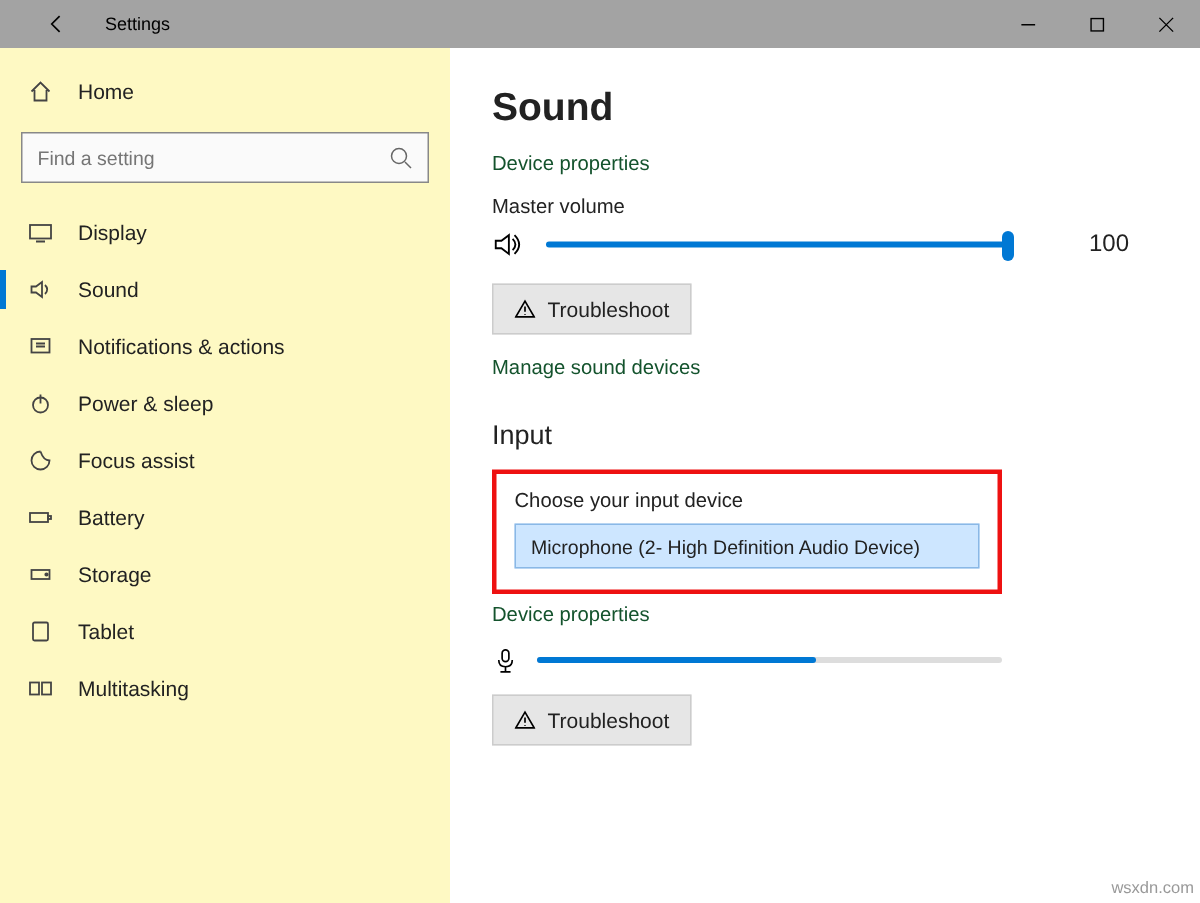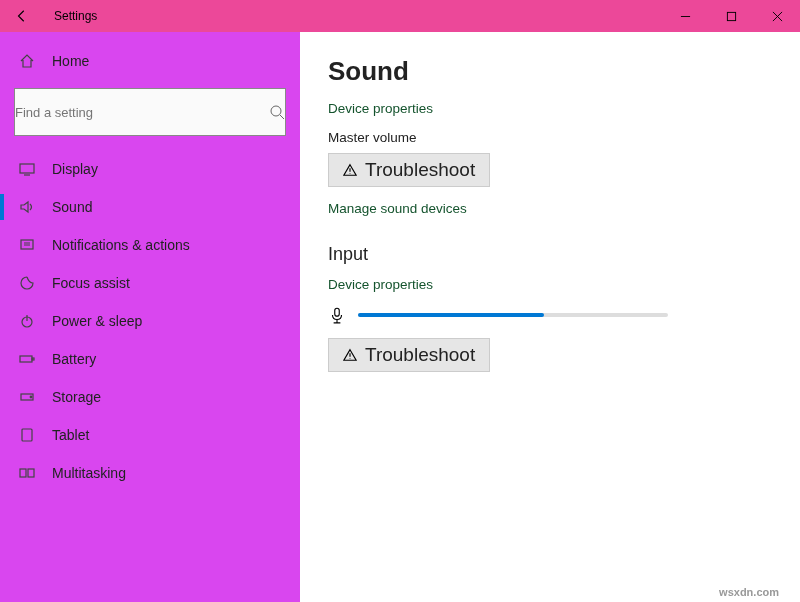--- a/index.html
+++ b/index.html
@@ -1,53 +1,53 @@
 <!DOCTYPE html>
 <html><head>
 <meta charset="utf-8">
 <style>
 * { margin: 0; padding: 0; box-sizing: border-box; font-family: "Segoe UI", sans-serif; }
 html, body { width: 800px; height: 602px; overflow: hidden; background: #fff; }
 .window { display: flex; flex-direction: column; width: 100%; height: 100%; }
-.titlebar { height: 32px; display: flex; align-items: center; background: #ec4899; position: relative; }
+.titlebar { height: 32px; display: flex; align-items: center; background: #a3a3a3; position: relative; padding-left: 16px; }
 .back-btn { width: 44px; height: 32px; display: flex; align-items: center; justify-content: center; }
 .title-txt { font-size: 12px; margin-left: 10px; color: #000; }
 .win-controls { position: absolute; right: 0; top: 0; display: flex; }
 .win-btn { width: 46px; height: 32px; display: flex; align-items: center; justify-content: center; }
 .body { display: flex; flex: 1; min-height: 0; }
-.sidebar { width: 300px; background: #d946ef; padding-top: 10px; display: flex; flex-direction: column; }
+.sidebar { width: 300px; background: #fef9c3; padding-top: 10px; display: flex; flex-direction: column; }
 .nav-row { display: flex; align-items: center; height: 38px; padding-left: 18px; gap: 16px; cursor: default; font-size: 14px; color: #222; }
 .nav-row.active { position: relative; }
 .nav-row.active::before { content:""; position:absolute; left:0; top:6px; bottom:6px; width:4px; background:#0078d4; }
 .nav-icon { width: 18px; height: 18px; display:flex; align-items:center; justify-content:center; color:#444; }
 .nav-icon svg { width:16px; height:16px; stroke:#444; fill:none; stroke-width:1.2; }
 .search-wrap { margin: 8px 14px 14px 14px; }
-.search-box { width: 100%; height: 48px; border: 1px solid #888; background:#fafafa; display:flex; align-items:center; padding: 0 0; }
+.search-box { width: 100%; height: 34px; border: 1px solid #888; background:#fafafa; display:flex; align-items:center; padding: 0 10px; }
 .search-box input { flex:1; border:none; background:transparent; outline:none; font-size:13px; color:#666; }
 .search-box .sicon { width:16px; height:16px; }
 .breadcrumb { font-weight:600; font-size:14px; padding: 4px 18px 12px 18px; color:#000; }
 .content { flex:1; padding: 24px 28px 0 28px; overflow-y:auto; font-size:13.5px; color:#222; }
 h1 { font-weight:600; font-size:26px; margin-bottom:14px; }
 h2 { font-weight:400; font-size:18px; margin: 28px 0 12px 0; }
 .link { color:#14532d; font-size:13.5px; cursor:pointer; display:block; margin-bottom:14px; }
 .label { font-size:13.5px; color:#222; margin-bottom:8px; }
 .vol-row { display:flex; align-items:center; gap:16px; margin-bottom:16px; }
 .vol-icon { width:20px; height:20px; }
 .slider { flex:1; height:4px; background:#0078d4; position:relative; border-radius:2px; max-width:310px; }
 .slider-thumb { position:absolute; right:-2px; top:-7px; width:8px; height:20px; background:#0078d4; border-radius:4px; }
 .vol-val { font-size:16px; margin-left:36px; }
-.btn { background:#e6e6e6; border:1px solid #ccc; height:34px; padding:0 14px; display:inline-flex; align-items:center; gap:8px; font-size:19px; cursor:default; }
+.btn { background:#e6e6e6; border:1px solid #ccc; height:34px; padding:0 14px; display:inline-flex; align-items:center; gap:8px; font-size:14px; cursor:default; }
 .btn svg { width:14px; height:14px; stroke:#000; fill:none; stroke-width:1.3; }
 .highlight-box { border:3px solid #e11; padding:10px 12px 14px 12px; margin-bottom:6px; width: 340px; }
 .select-box { width:100%; height:30px; border:1px solid #8ab8e6; background:#cde6ff; display:flex; align-items:center; padding:0 10px; margin-top:8px; font-size:13px; }
 .help-text { color:#5a5a5a; font-size:13px; line-height:1.4; margin: 10px 0 12px 0; max-width:360px; }
 .mic-row { display:flex; align-items:center; gap:12px; margin:6px 0 14px 0; }
 .mic-bar { flex:1; max-width:310px; height:4px; background:#ddd; position:relative; border-radius:2px; }
 .mic-fill { position:absolute; left:0; top:0; bottom:0; width:60%; background:#0078d4; border-radius:2px; }
-.watermark { position:absolute; right:21px; bottom:4px; font-size:11px; color:#999;font-weight:bold; }
+.watermark { position:absolute; right:4px; bottom:4px; font-size:11px; color:#999; }
 </style>
 </head>
 <body>
 
 <div class="window">
   <div class="titlebar">
     <div class="back-btn">
       <svg viewBox="0 0 16 16" width="14" height="14">
           <path d="M10 2 L4 8 L10 14" stroke="#000" fill="none" stroke-width="1.3"></path>
         </svg>
@@ -117,33 +117,33 @@
             <svg viewBox="0 0 16 16">
               <rect x="2" y="3" width="12" height="9"></rect>
               <path d="M5 6 H11 M5 8 H11"></path>
             </svg>
           </span>
         <span>Notifications &amp; actions</span>
       </div>
       <div class="nav-row">
         <span class="nav-icon">
             <svg viewBox="0 0 16 16">
-              <path d="M8 2 A6 6 0 1 0 14 8 Q10 8 8 2"></path>
-            </svg>
-          </span>
-        <span>Focus assist</span>
-      </div>
-      <div class="nav-row">
-        <span class="nav-icon">
-            <svg viewBox="0 0 16 16">
               <circle cx="8" cy="9" r="5"></circle>
               <path d="M8 2 V8"></path>
             </svg>
           </span>
         <span>Power &amp; sleep</span>
+      </div>
+      <div class="nav-row">
+        <span class="nav-icon">
+            <svg viewBox="0 0 16 16">
+              <path d="M8 2 A6 6 0 1 0 14 8 Q10 8 8 2"></path>
+            </svg>
+          </span>
+        <span>Focus assist</span>
       </div>
       <div class="nav-row">
         <span class="nav-icon">
             <svg viewBox="0 0 16 16">
               <rect x="1" y="5" width="12" height="6"></rect>
               <rect x="13" y="7" width="2" height="2"></rect>
             </svg>
           </span>
         <span>Battery</span>
       </div>
@@ -172,30 +172,46 @@
             </svg>
           </span>
         <span>Multitasking</span>
       </div>
     </div>
 
     <div class="content">
       <h1>Sound</h1>
       <span class="link">Device properties</span>
       <div class="label">Master volume</div>
+      <div class="vol-row">
+        <svg class="vol-icon" viewBox="0 0 16 16">
+            <path d="M2 6 H5 L9 3 V13 L5 10 H2 Z" stroke="#000" fill="none"></path>
+            <path d="M11 5 Q14 8 11 11 M12 3 Q17 8 12 13" stroke="#000" fill="none"></path>
+          </svg>
+        <div class="slider">
+            <div class="slider-thumb"></div>
+          </div>
+        <span class="vol-val">100</span>
+      </div>
       <div class="btn">
         <svg viewBox="0 0 16 16">
             <path d="M8 2 L15 14 H1 Z"></path>
             <path d="M8 6 V10 M8 12 V12.5"></path>
           </svg>
         <span>Troubleshoot</span>
       </div>
       <span class="link" style="margin-top:14px;">Manage sound devices</span>
 
       <h2>Input</h2>
+      <div class="highlight-box">
+        <div class="label">Choose your input device</div>
+        <div class="select-box">
+          <span>Microphone (2- High Definition Audio Device)</span>
+        </div>
+      </div>
       <span class="link">Device properties</span>
       <div class="mic-row">
         <svg width="18" height="18" viewBox="0 0 16 16">
             <rect x="6" y="2" width="4" height="7" rx="2" stroke="#000" fill="none"></rect>
             <path d="M4 8 Q4 12 8 12 Q12 12 12 8 M8 12 V15 M5 15 H11" stroke="#000" fill="none"></path>
           </svg>
         <div class="mic-bar">
             <div class="mic-fill"></div>
           </div>
       </div>

